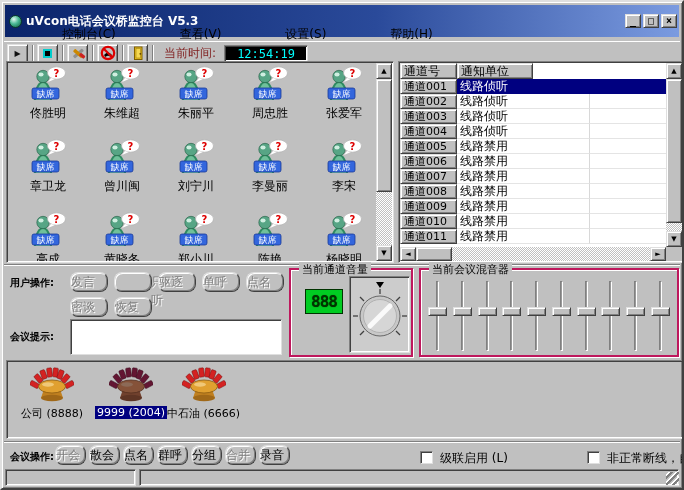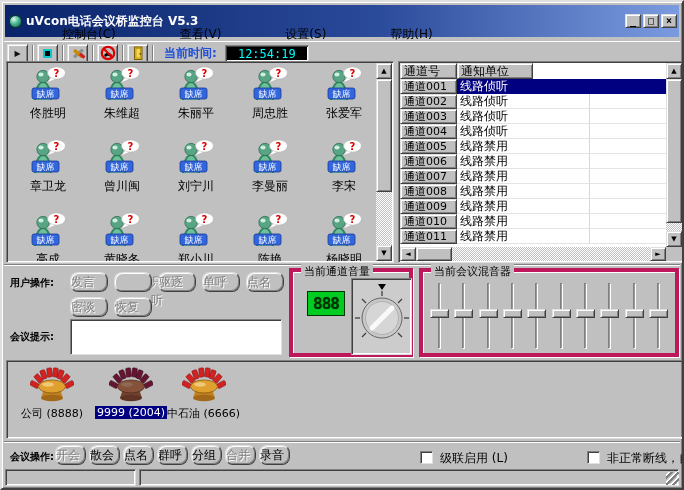--- a/index.html
+++ b/index.html
@@ -9,42 +9,42 @@
     border:2px solid; border-color:#dfdfdf #404040 #404040 #dfdfdf;
     box-shadow: inset 1px 1px 0 #fff, inset -1px -1px 0 #808080;
     overflow:hidden; font-size:12px; color:#000;
   }
   .raised { background:#c0c0c0; border:1px solid; border-color:#dfdfdf #404040 #404040 #dfdfdf;
             box-shadow: inset 1px 1px 0 #fff, inset -1px -1px 0 #808080; }
   .sunken { border:1px solid; border-color:#808080 #dfdfdf #dfdfdf #808080;
             box-shadow: inset 1px 1px 0 #404040, inset -1px -1px 0 #fff; }
   .field  { background:#fff; border:1px solid; border-color:#808080 #dfdfdf #dfdfdf #808080;
             box-shadow: inset 1px 1px 0 #404040, inset -1px -1px 0 #fff; }
-  .etched { border:4px solid #be185d; box-shadow: inset 1px 1px 0 #fff, 1px 1px 0 #fff; }
+  .etched { border:2px solid #be185d; box-shadow: inset 1px 1px 0 #fff, 1px 1px 0 #fff; }
   .hr { position:absolute; left:2px; right:2px; height:0; border-top:1px solid #808080; border-bottom:1px solid #fff; }
 
   
   #titlebar { position:absolute; top:3px; left:3px; right:3px; height:19px;
     background:linear-gradient(90deg,#0a246a,#2a4a9a 55%,#7b9be0); display:flex; align-items:center; padding:16px 2px; }
   #appicon { width:13px; height:13px; border-radius:50%; margin:0 4px 0 2px;
     background:radial-gradient(circle at 35% 30%, #e0f8f0, #48b894 45%, #166a4a 90%); border:1px solid #0a3a28; }
   #title { color:#fff; font-weight:bold; font-size:12px; flex:1; white-space:nowrap; overflow:hidden; }
   .tbtn { width:16px; height:14px; margin-left:2px; font-size:10px; font-weight:bold; line-height:11px;
     text-align:center; font-family:"DejaVu Sans Mono","Liberation Mono",monospace; }
   
   #menubar { position:absolute; top:22px; left:4px; right:4px; height:17px; display:flex; }
   .menu-item { padding:2px 8px;margin-left:48px; }
   
   #toolbar { position:absolute; top:39px; left:2px; right:2px; height:23px;
     border-top:1px solid #fff; display:flex; align-items:center; }
   .tool-btn { width:21px; height:19px; margin-left:3px; display:flex; align-items:center; justify-content:center; }
   .tool-sep { width:2px; height:17px; margin-left:4px; border-left:1px solid #808080; border-right:1px solid #fff; }
   #play-glyph { font-size:8px; color:#111; }
   #stop-sq { width:9px; height:9px; background:#000; border:2px solid #00cccc; }
-  #time-label { color:#1d4ed8; font-weight:bold; margin-left:10px; }
+  #time-label { color:#7f1d1d; font-weight:normal; margin-left:10px; }
   #lcd { width:84px; height:17px; margin-left:8px; background:#000; color:#00ffff; text-align:center;
     font-family:"DejaVu Sans Mono","Liberation Mono",monospace; font-size:12px; line-height:16px; }
 
   
   #userpanel { position:absolute; left:4px; top:59px; width:388px; height:202px; overflow:hidden; }
   #user-grid { position:absolute; left:1px; top:1px; right:17px; bottom:1px; overflow:hidden;
     display:grid; grid-template-columns:repeat(5,74px); grid-auto-rows:73px; padding:3px 0 0 3px; }
   .user-cell { display:flex; flex-direction:column; align-items:center; }
   .user-name { margin-top:1px; font-size:12px; white-space:nowrap; }
   .uico { display:block; }

